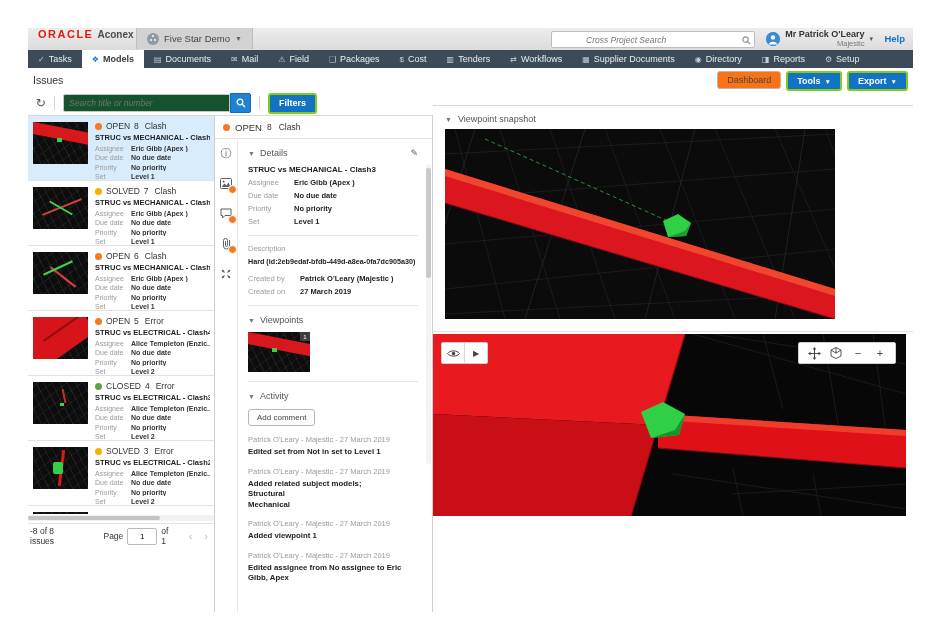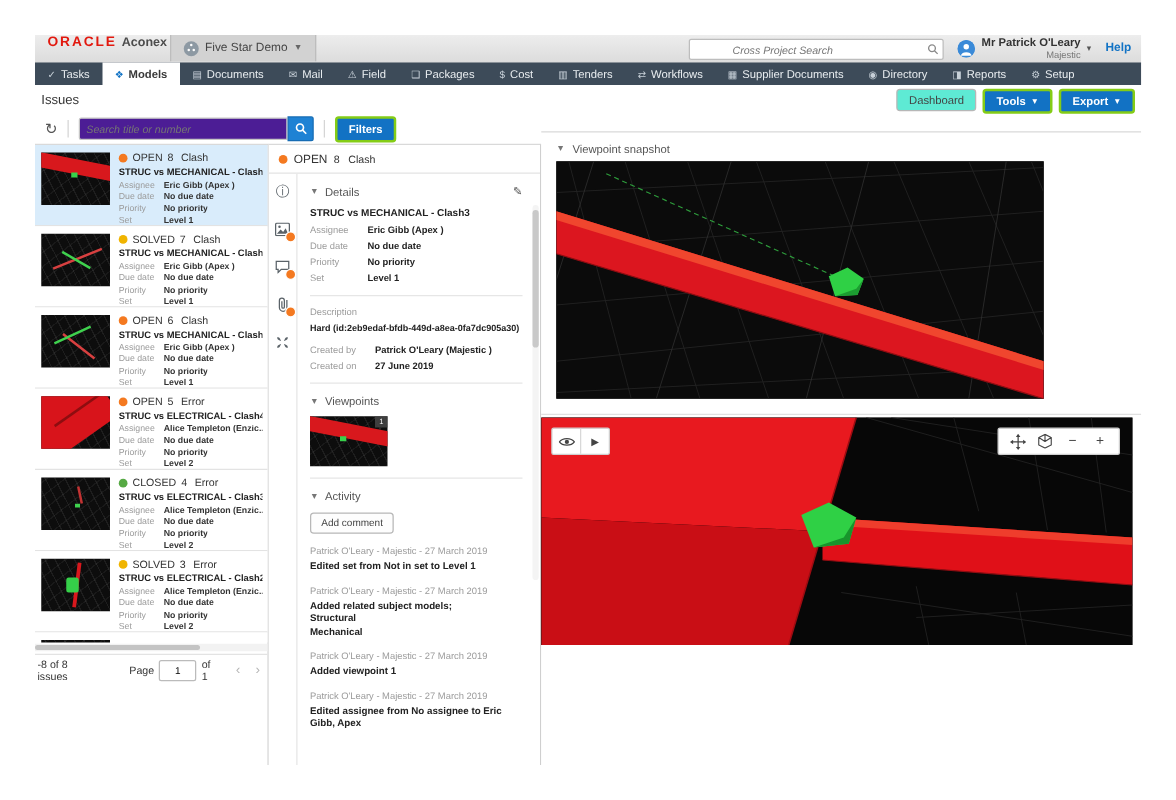--- a/index.html
+++ b/index.html
@@ -28,28 +28,28 @@
   
   .nav{position:absolute;left:0;top:22px;width:100%;height:18px;background:#3d4b59;display:flex;align-items:stretch;}
   .tab{display:flex;align-items:center;gap:4px;padding:0 10px;color:#e9edf0;font-size:9px;cursor:pointer;}
   .tab .ticon{font-size:8px;color:#c7d0d8;}
   .tab.active{background:#fff;color:#3a3a3a;font-weight:bold;}
   .tab.active .ticon{color:#1273c5;}
   
   .page-title{position:absolute;left:5px;top:46px;font-size:10.5px;color:#333;}
   .hdr-btns{position:absolute;right:5px;top:43px;display:flex;gap:5px;}
   .btn{height:16px;display:flex;align-items:center;gap:4px;padding:0 9px;border-radius:3px;font-size:9px;cursor:pointer;}
-  .btn.white{background:#5eead4;border:1px solid #b7b7b7;color:#444;}
+  .btn.white{background:#f97316;border:1px solid #b7b7b7;color:#444;}
   .btn.blue{background:#1272c4;border:2px solid #84cc16;color:#fff;font-weight:bold;}
   .btn .bcaret{font-size:6.5px;}
   
   .toolbar{position:absolute;left:0;top:64px;width:420px;height:22px;display:flex;align-items:center;}
   .refresh{margin-left:8px;font-size:12px;color:#555;cursor:pointer;transform:scaleX(-1);}
   .vdiv{width:1px;height:14px;background:#d5d5d5;margin:0 8px;}
-  .search-box{width:165px;height:16px;border:1px solid #c6c6c6;border-radius:2px 0 0 2px;background:#4c1d95;display:flex;align-items:center;}
+  .search-box{width:165px;height:16px;border:1px solid #c6c6c6;border-radius:2px 0 0 2px;background:#14532d;display:flex;align-items:center;}
   .search-box input{flex:1;border:none;outline:none;font-style:italic;font-size:8.5px;color:#999;padding:0 5px;background:transparent;font-family:inherit;}
   .search-btn{width:19px;height:18px;background:#1e82d4;border:1px solid #166cb4;border-radius:0 2px 2px 0;display:flex;align-items:center;justify-content:center;cursor:pointer;}
   
   .col-left{position:absolute;left:0;top:87px;width:186px;bottom:0;border-top:1px solid #d9d9d9;border-right:1px solid #cfcfcf;background:#fff;}
   .col-mid{position:absolute;left:187px;top:87px;width:217px;bottom:0;border-top:1px solid #d9d9d9;border-right:1px solid #cfcfcf;background:#fff;}
   .col-right{position:absolute;left:405px;top:77px;right:0;bottom:0;border-top:1px solid #d9d9d9;background:#fff;}
   
   .issue-item{height:64px;border-bottom:1px solid #e3e3e3;display:flex;padding:0;cursor:pointer;background:#fff;position:relative;}
   .issue-item.selected{background:#d9ecfb;}
   .issue-item.partial{height:8px;overflow:hidden;border-bottom:none;}
@@ -528,21 +528,21 @@
           </div>
         <div class="sec-div"></div>
         <div class="desc-label">Description</div>
         <div class="desc-val">Hard (id:2eb9edaf-bfdb-449d-a8ea-0fa7dc905a30)</div>
         <div class="drow" style="margin-top:8px;">
             <span class="dlabel" style="width:52px">Created by</span>
             <span class="dval">Patrick O'Leary (Majestic )</span>
           </div>
         <div class="drow">
             <span class="dlabel" style="width:52px">Created on</span>
-            <span class="dval">27 June 2019</span>
+            <span class="dval">27 March 2019</span>
           </div>
         <div class="sec-div"></div>
         <div class="sec-head">
           <span class="sec-chev">▼</span>
           <span class="sec-title">Viewpoints</span>
         </div>
         <div class="vp-thumb-wrap">
           <span class="vp-badge">1</span>
           <div class="thumb t-v1">
               <span class="beam"></span>

